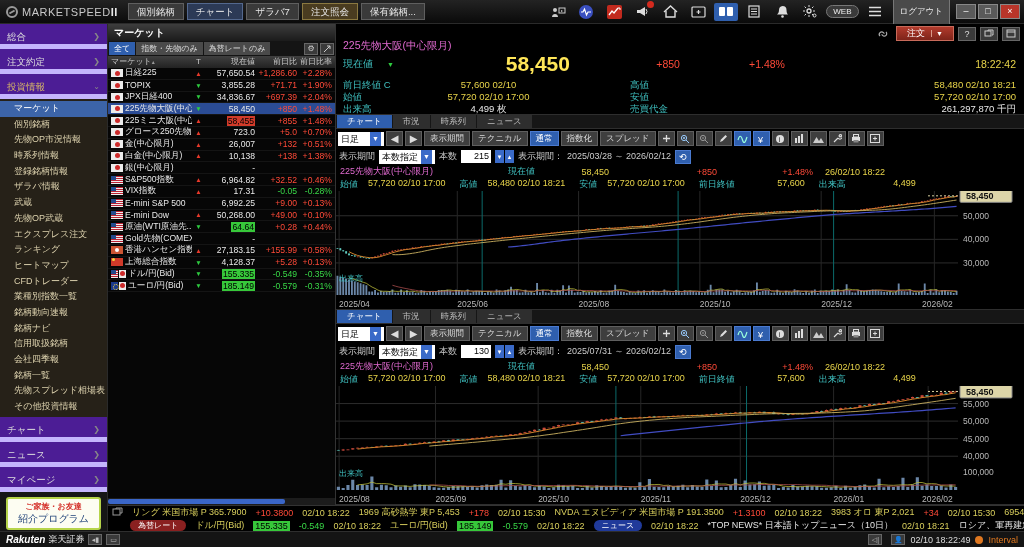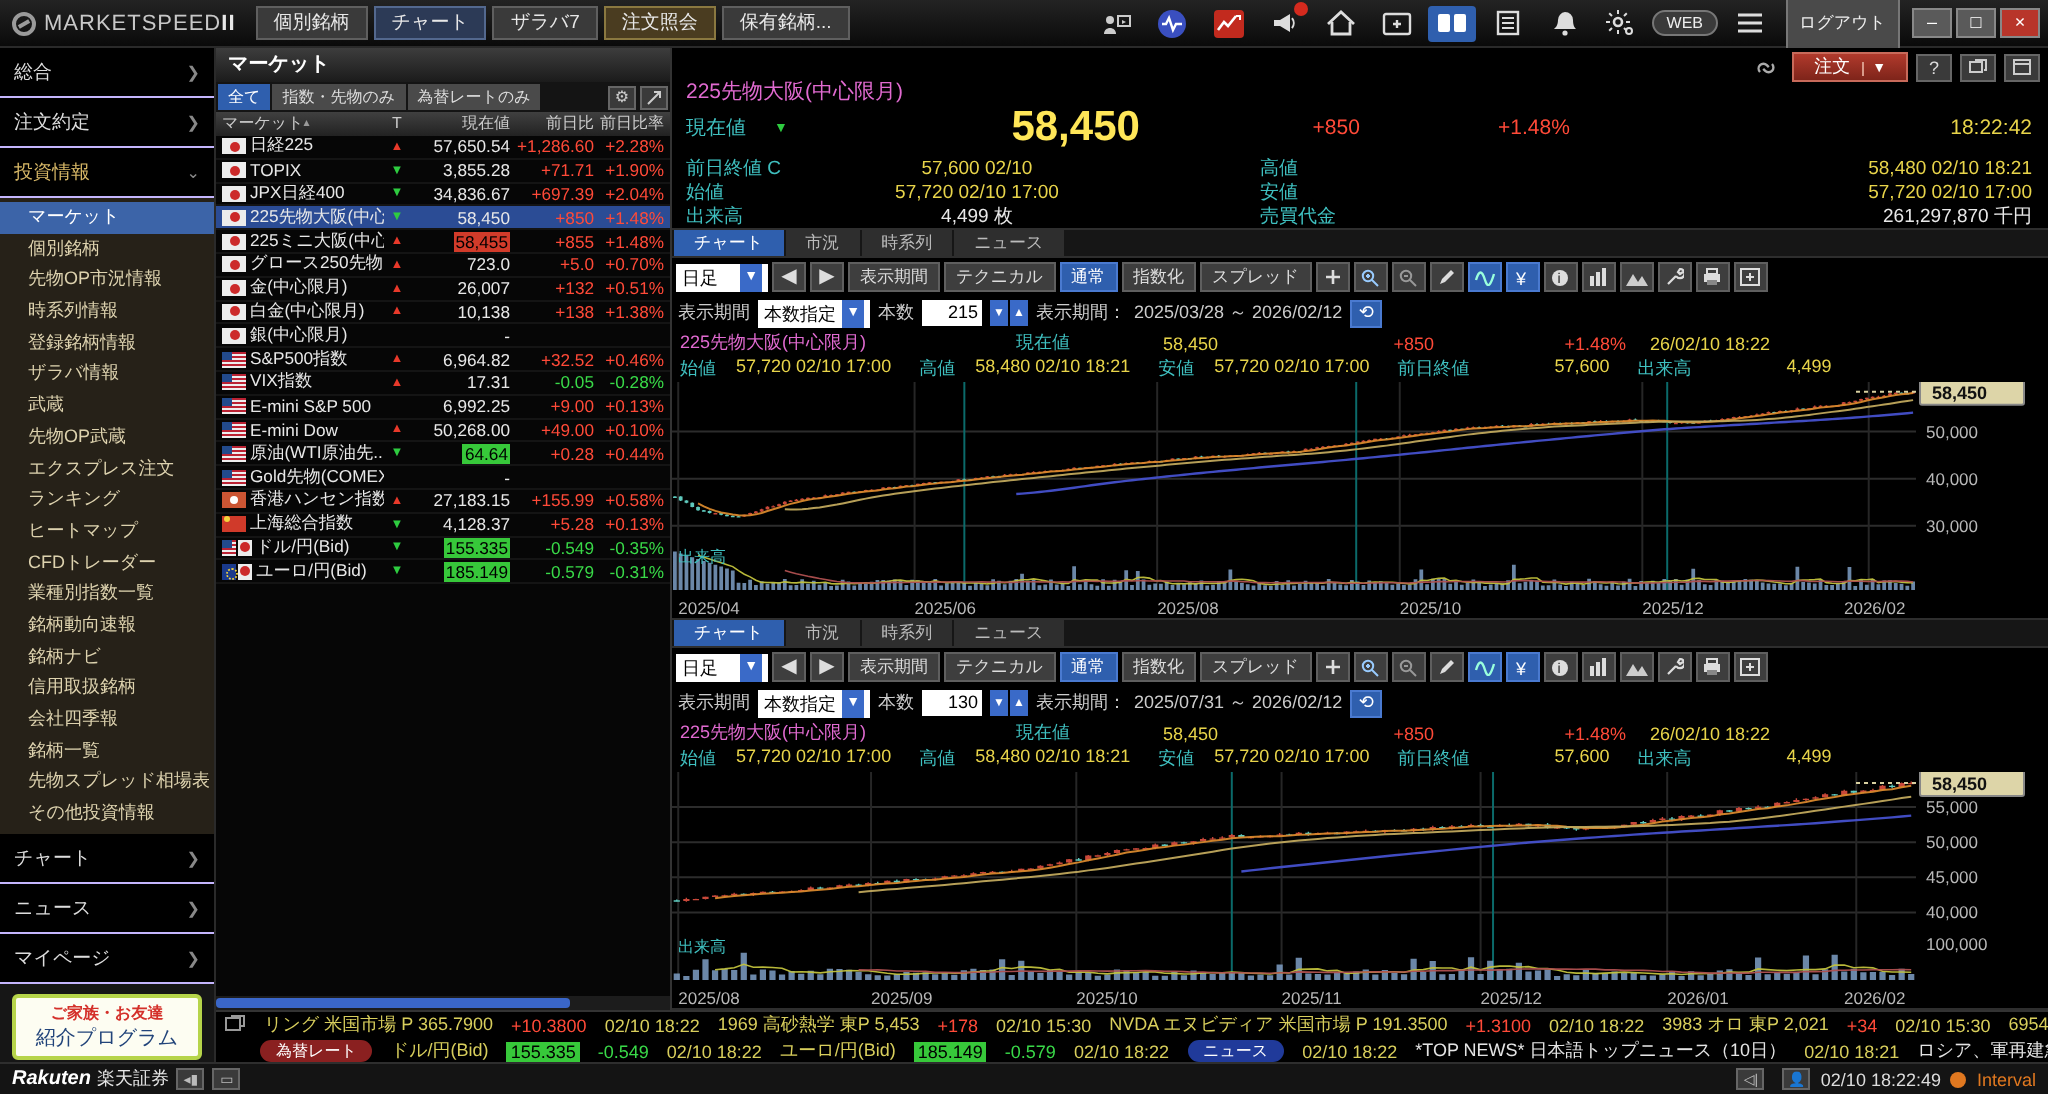--- a/index.html
+++ b/index.html
@@ -21,21 +21,21 @@
 .tb-icon svg{display:block}
 .tb-icon.active{background:#2f5fae;border-radius:2px}
 .tb-icon .badge{position:absolute;top:-2px;right:0;width:7px;height:7px;border-radius:50%;background:#d42a1e}
 .web-pill{background:#3a3a3a;border:1px solid #777;border-radius:7px;color:#eee;font-size:8px;padding:0 6px;height:13px;line-height:12px}
 .logout{background:#4a4a4a;border:1px solid #777;color:#eee;font-size:8.5px;height:29px;padding:0 6px;margin-left:6px;cursor:pointer}
 .win-btns{display:flex;gap:2px;margin-left:6px}
 .win-btn{width:20px;height:15px;background:#5a5a5a;border:1px solid #888;color:#fff;font-size:9px;line-height:13px;text-align:center;cursor:pointer}
 .win-btn.close{background:#b8352a}
 
 .sidebar{position:absolute;top:24px;left:0;width:108px;bottom:16px;background:#161616;border-right:1px solid #2a2a2a;overflow:hidden}
-.sb-sec{height:25px;line-height:25px;background:#000000;border-bottom:1px solid #c4b5fd;color:#ddd;padding:0 7px;display:flex;font-size:9.5px;cursor:pointer}
+.sb-sec{height:25px;line-height:25px;background:#4c1d95;border-bottom:5px solid #c4b5fd;color:#ddd;padding:0 7px;display:flex;font-size:9.5px;cursor:pointer}
 .sb-sec .arr{margin-left:auto;color:#888;font-size:8px}
 .sb-sec.gold{color:#d8b867}
 .sb-kids{background:#262118;padding:2px 0}
 .sb-item{height:15.7px;line-height:15.7px;padding-left:14px;color:#ddd2ae;font-size:9px;white-space:nowrap;cursor:pointer}
 .sb-item.sel{background:#3c64a8;color:#fff}
 .sb-banner{margin:5px 6px;background:#fdfdf2;border:2px solid #b6d44a;border-radius:3px;text-align:center;padding:2px 0;cursor:pointer}
 .sb-banner .l1{color:#d4302a;font-size:8px;font-weight:bold}
 .sb-banner .l2{color:#22447a;font-size:10px;font-weight:normal}
 
 .market{position:absolute;top:24px;left:108px;width:228px;bottom:42px;background:#060606;border-right:1px solid #333;display:flex;flex-direction:column}

